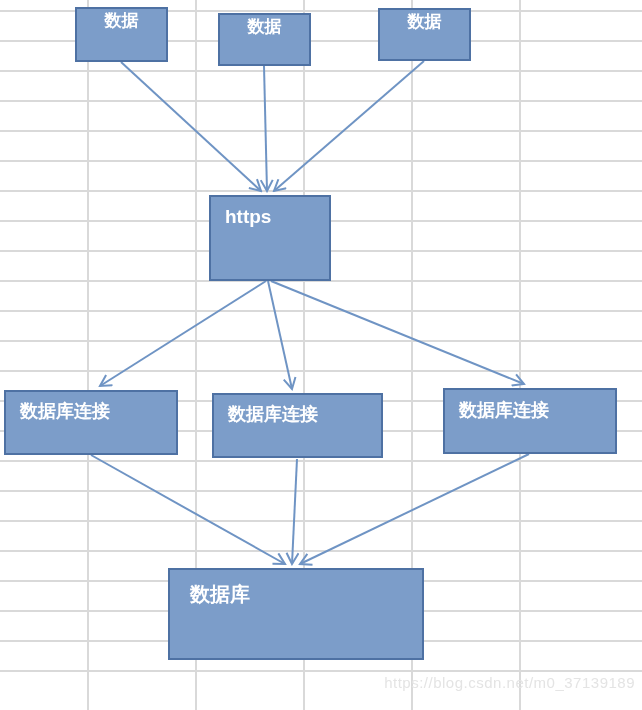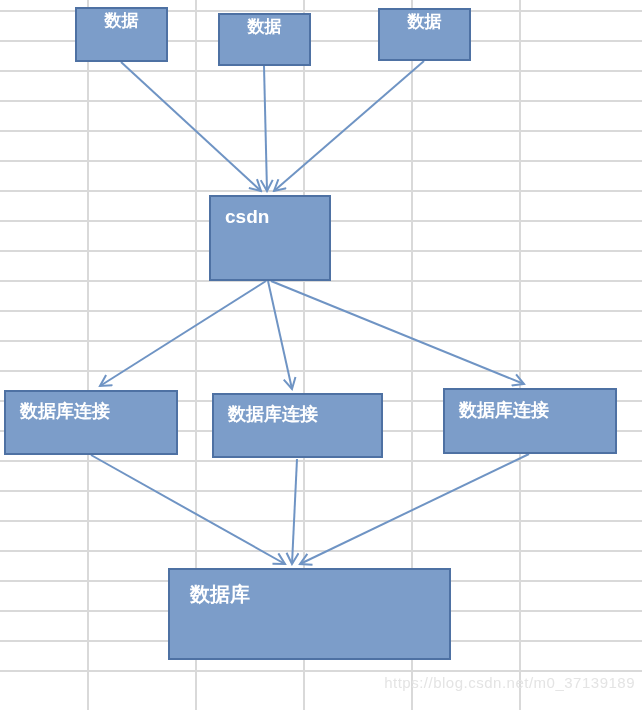--- a/index.html
+++ b/index.html
@@ -48,21 +48,21 @@
   #node-data2  { left: 218px; top: 13px;  width: 93px;  height: 53px; font-size: 17px; }
   #node-data3  { left: 378px; top: 8px;   width: 93px;  height: 53px; font-size: 17px; }
   #node-task   { left: 209px; top: 195px; width: 122px; height: 86px; font-size: 19px;
                  padding: 9px 0 0 14px; }
   #node-conn1  { left: 4px;   top: 390px; width: 174px; height: 65px; font-size: 18px;
                  padding: 7px 0 0 14px; }
   #node-conn2  { left: 212px; top: 393px; width: 171px; height: 65px; font-size: 18px;
                  padding: 7px 0 0 14px; }
   #node-conn3  { left: 443px; top: 388px; width: 174px; height: 66px; font-size: 18px;
                  padding: 8px 0 0 14px; }
-  #node-db     { left: 168px; top: 568px; width: 283px; height: 92px; font-size: 20px;
+  #node-db     { left: 168px; top: 568px; width: 256px; height: 92px; font-size: 20px;
                  padding: 11px 0 0 20px; }
   .watermark {
     position: absolute;
     right: 7px;
     bottom: 19px;
     color: #e4e4e4;
     font-size: 15px;
     letter-spacing: 0.5px;
     user-select: none;
   }
@@ -95,21 +95,21 @@
     <span>数据</span>
   </div>
   <div class="node center" id="node-data2">
     <span>数据</span>
   </div>
   <div class="node center" id="node-data3">
     <span>数据</span>
   </div>
 
   <div class="node topleft" id="node-task">
-    <span>csdn</span>
+    <span>https</span>
   </div>
 
   <div class="node topleft" id="node-conn1">
     <span>数据库连接</span>
   </div>
   <div class="node topleft" id="node-conn2">
     <span>数据库连接</span>
   </div>
   <div class="node topleft" id="node-conn3">
     <span>数据库连接</span>

